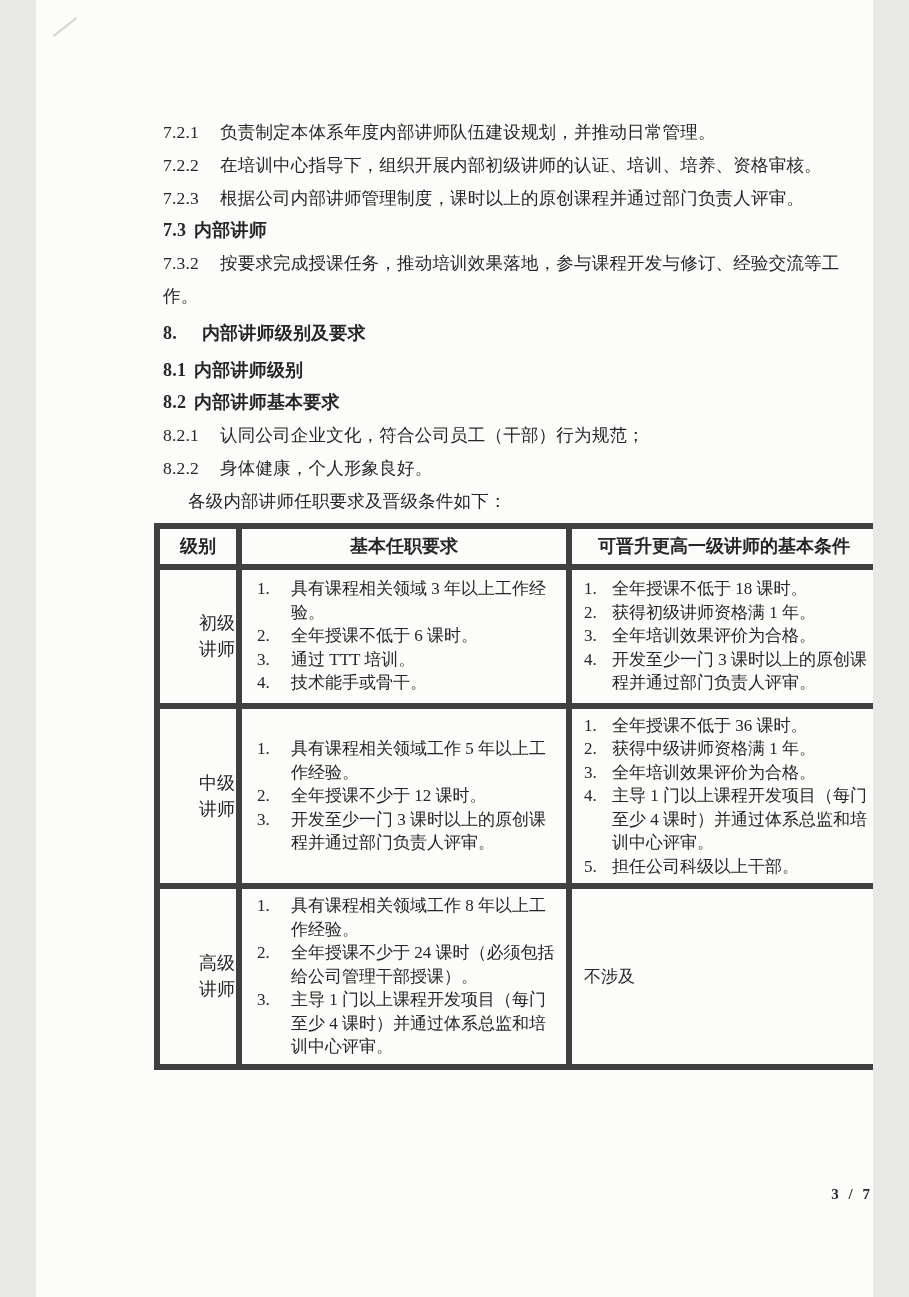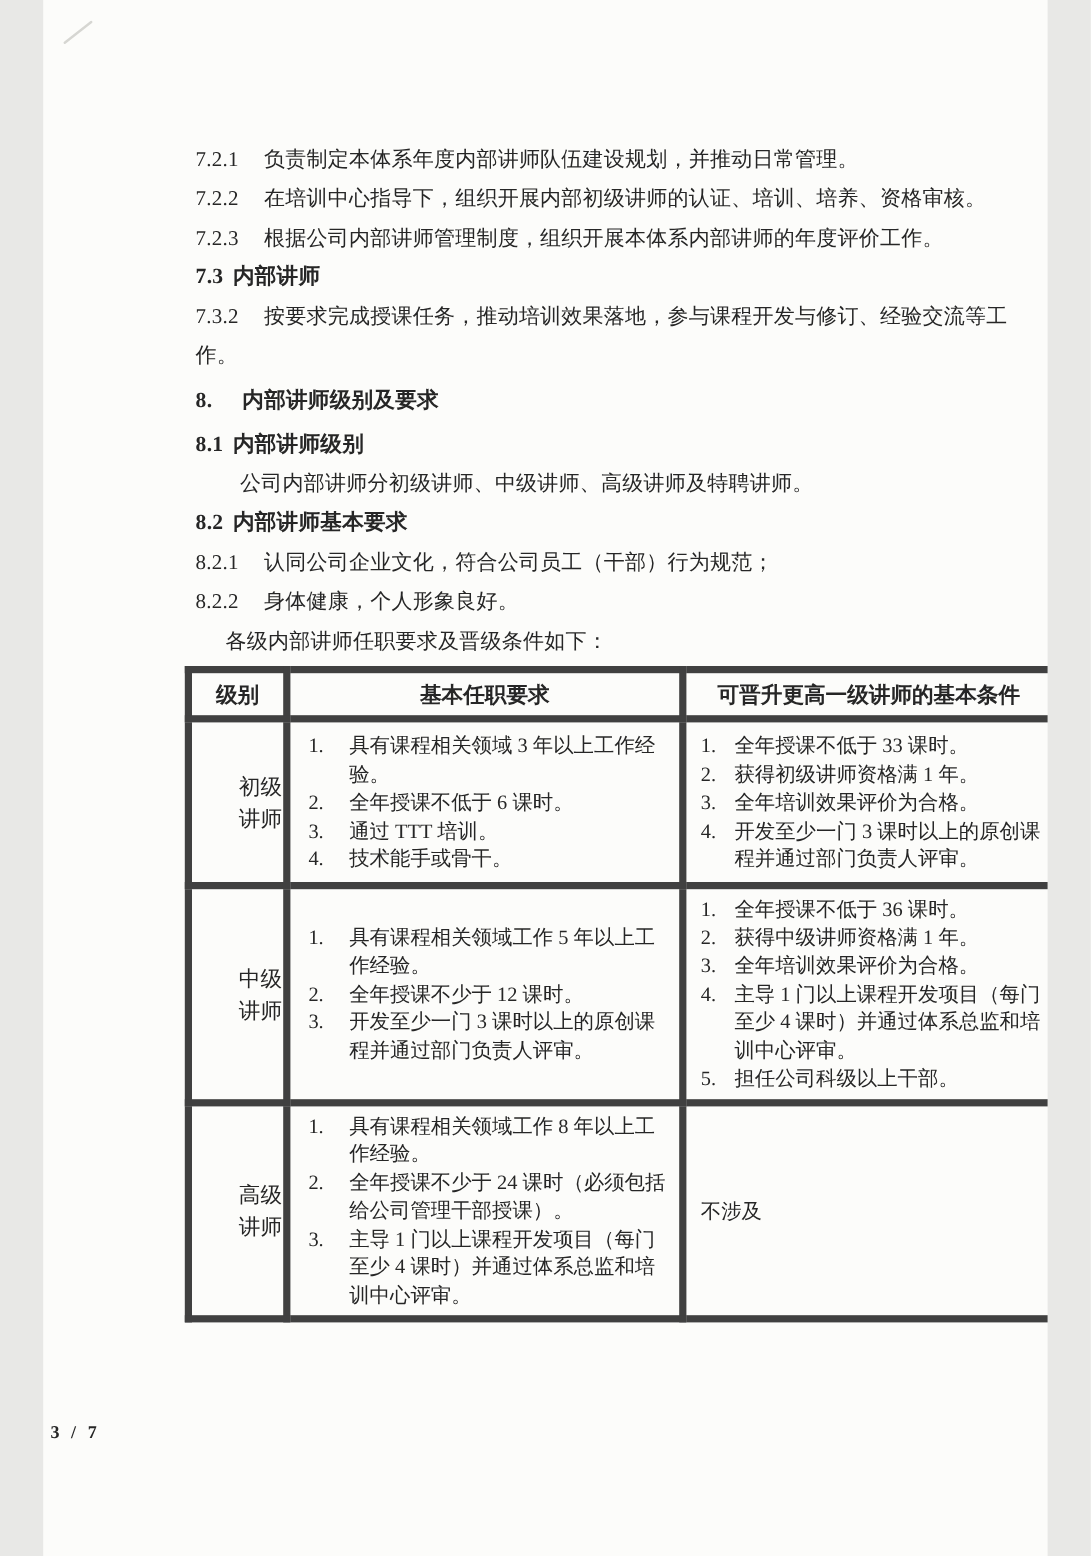--- a/index.html
+++ b/index.html
@@ -85,46 +85,45 @@
     padding-left: 12px;
     font-family: Liberation Mono, monospace;
   }
   .r1 { height: 139px; }
   .r2 { height: 168px; }
   .r3 { height: 169px; }
   .footer {
     position: absolute;
     left: 6px; right: 0;
     top: 1186px;
-    text-align: left;
+    text-align: right;
     font-size: 15px;
     font-weight: bold;
     letter-spacing: 3px;
   }
 </style>
 </head>
 <body>
 
 <div class="page">
   <div class="scan-artifact"></div>
 
   <div class="content">
 
     <p class="para"><span class="pnum">7.2.1</span><span class="ptext">负责制定本体系年度内部讲师队伍建设规划，并推动日常管理。</span></p>
     <p class="para"><span class="pnum">7.2.2</span><span class="ptext">在培训中心指导下，组织开展内部初级讲师的认证、培训、培养、资格审核。</span></p>
-    <p class="para"><span class="pnum">7.2.3</span><span class="ptext">根据公司内部讲师管理制度，组织开展本体系内部讲师的年度评价工作。</span></p>
+    <p class="para"><span class="pnum">7.2.3</span><span class="ptext">根据公司内部讲师管理制度，课时以上的原创课程并通过部门负责人评审。</span></p>
 
     <p class="para heading"><span class="pnum">7.3</span><span class="ptext">内部讲师</span></p>
 
     <p class="para"><span class="pnum">7.3.2</span><span class="ptext">按要求完成授课任务，推动培训效果落地，参与课程开发与修订、经验交流等工作。</span></p>
 
     <p class="para heading sp-top"><span class="pnum wide">8.</span><span class="ptext">内部讲师级别及要求</span></p>
     <p class="para heading sp-top"><span class="pnum">8.1</span><span class="ptext">内部讲师级别</span></p>
 
-    <p class="para indent"><span class="ptext">公司内部讲师分初级讲师、中级讲师、高级讲师及特聘讲师。</span></p>
 
     <p class="para heading"><span class="pnum">8.2</span><span class="ptext">内部讲师基本要求</span></p>
 
     <p class="para"><span class="pnum">8.2.1</span><span class="ptext">认同公司企业文化，符合公司员工（干部）行为规范；</span></p>
     <p class="para"><span class="pnum">8.2.2</span><span class="ptext">身体健康，个人形象良好。</span></p>
 
     <p class="para indent-small"><span class="ptext">各级内部讲师任职要求及晋级条件如下：</span></p>
 
     <table class="req-table">
       <colgroup>
@@ -158,21 +157,21 @@
                 <span class="li-text">通过 TTT 培训。</span>
               </div>
           <div class="li">
                 <span class="li-num">4.</span>
                 <span class="li-text">技术能手或骨干。</span>
               </div>
         </td>
         <td class="list-cell promo">
           <div class="li">
                 <span class="li-num">1.</span>
-                <span class="li-text">全年授课不低于 33 课时。</span>
+                <span class="li-text">全年授课不低于 18 课时。</span>
               </div>
           <div class="li">
                 <span class="li-num">2.</span>
                 <span class="li-text">获得初级讲师资格满 1 年。</span>
               </div>
           <div class="li">
                 <span class="li-num">3.</span>
                 <span class="li-text">全年培训效果评价为合格。</span>
               </div>
           <div class="li">

